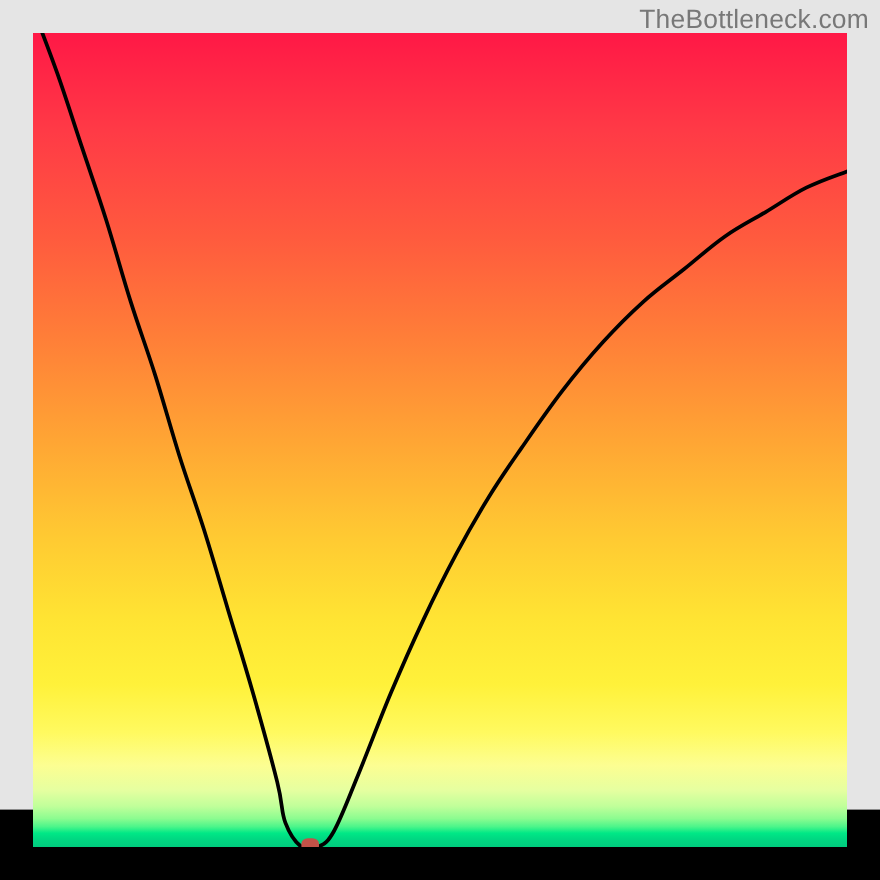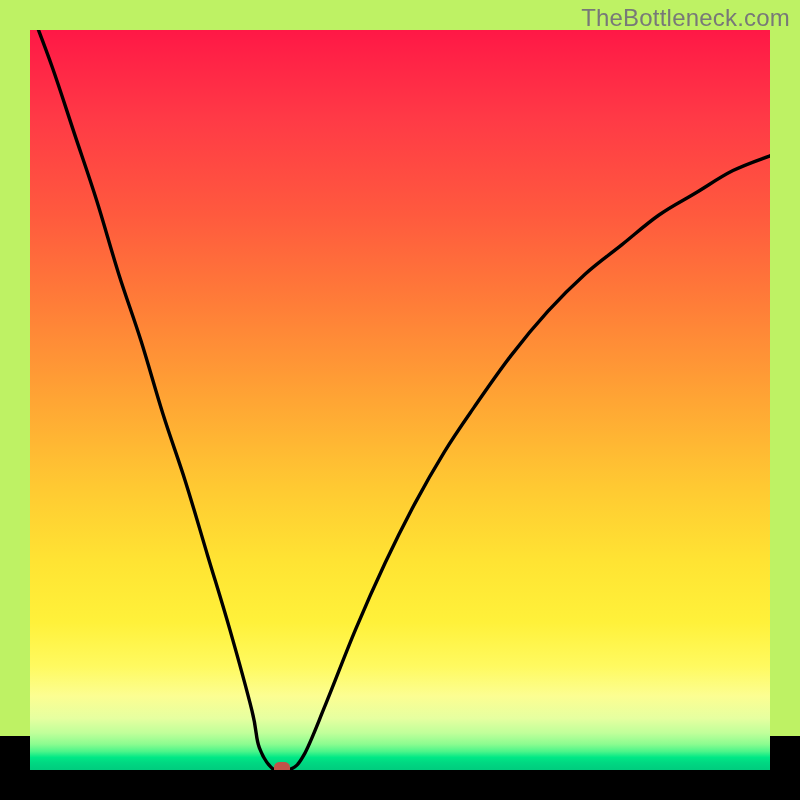--- a/index.html
+++ b/index.html
@@ -10,21 +10,21 @@
     background: #000;
     overflow: hidden;
     font-family: Arial, Helvetica, sans-serif;
   }
   .frame {
     position: absolute;
     left: 0;
     top: 0;
     width: 800px;
     height: 736px;
-    background: #bef264;
+    background: #e5e5e5;
   }
   .plot-wrap {
     position: absolute;
     left: 30px;
     top: 30px;
     width: 740px;
     height: 740px;
     overflow: hidden;
   }
   .plot-bg {

